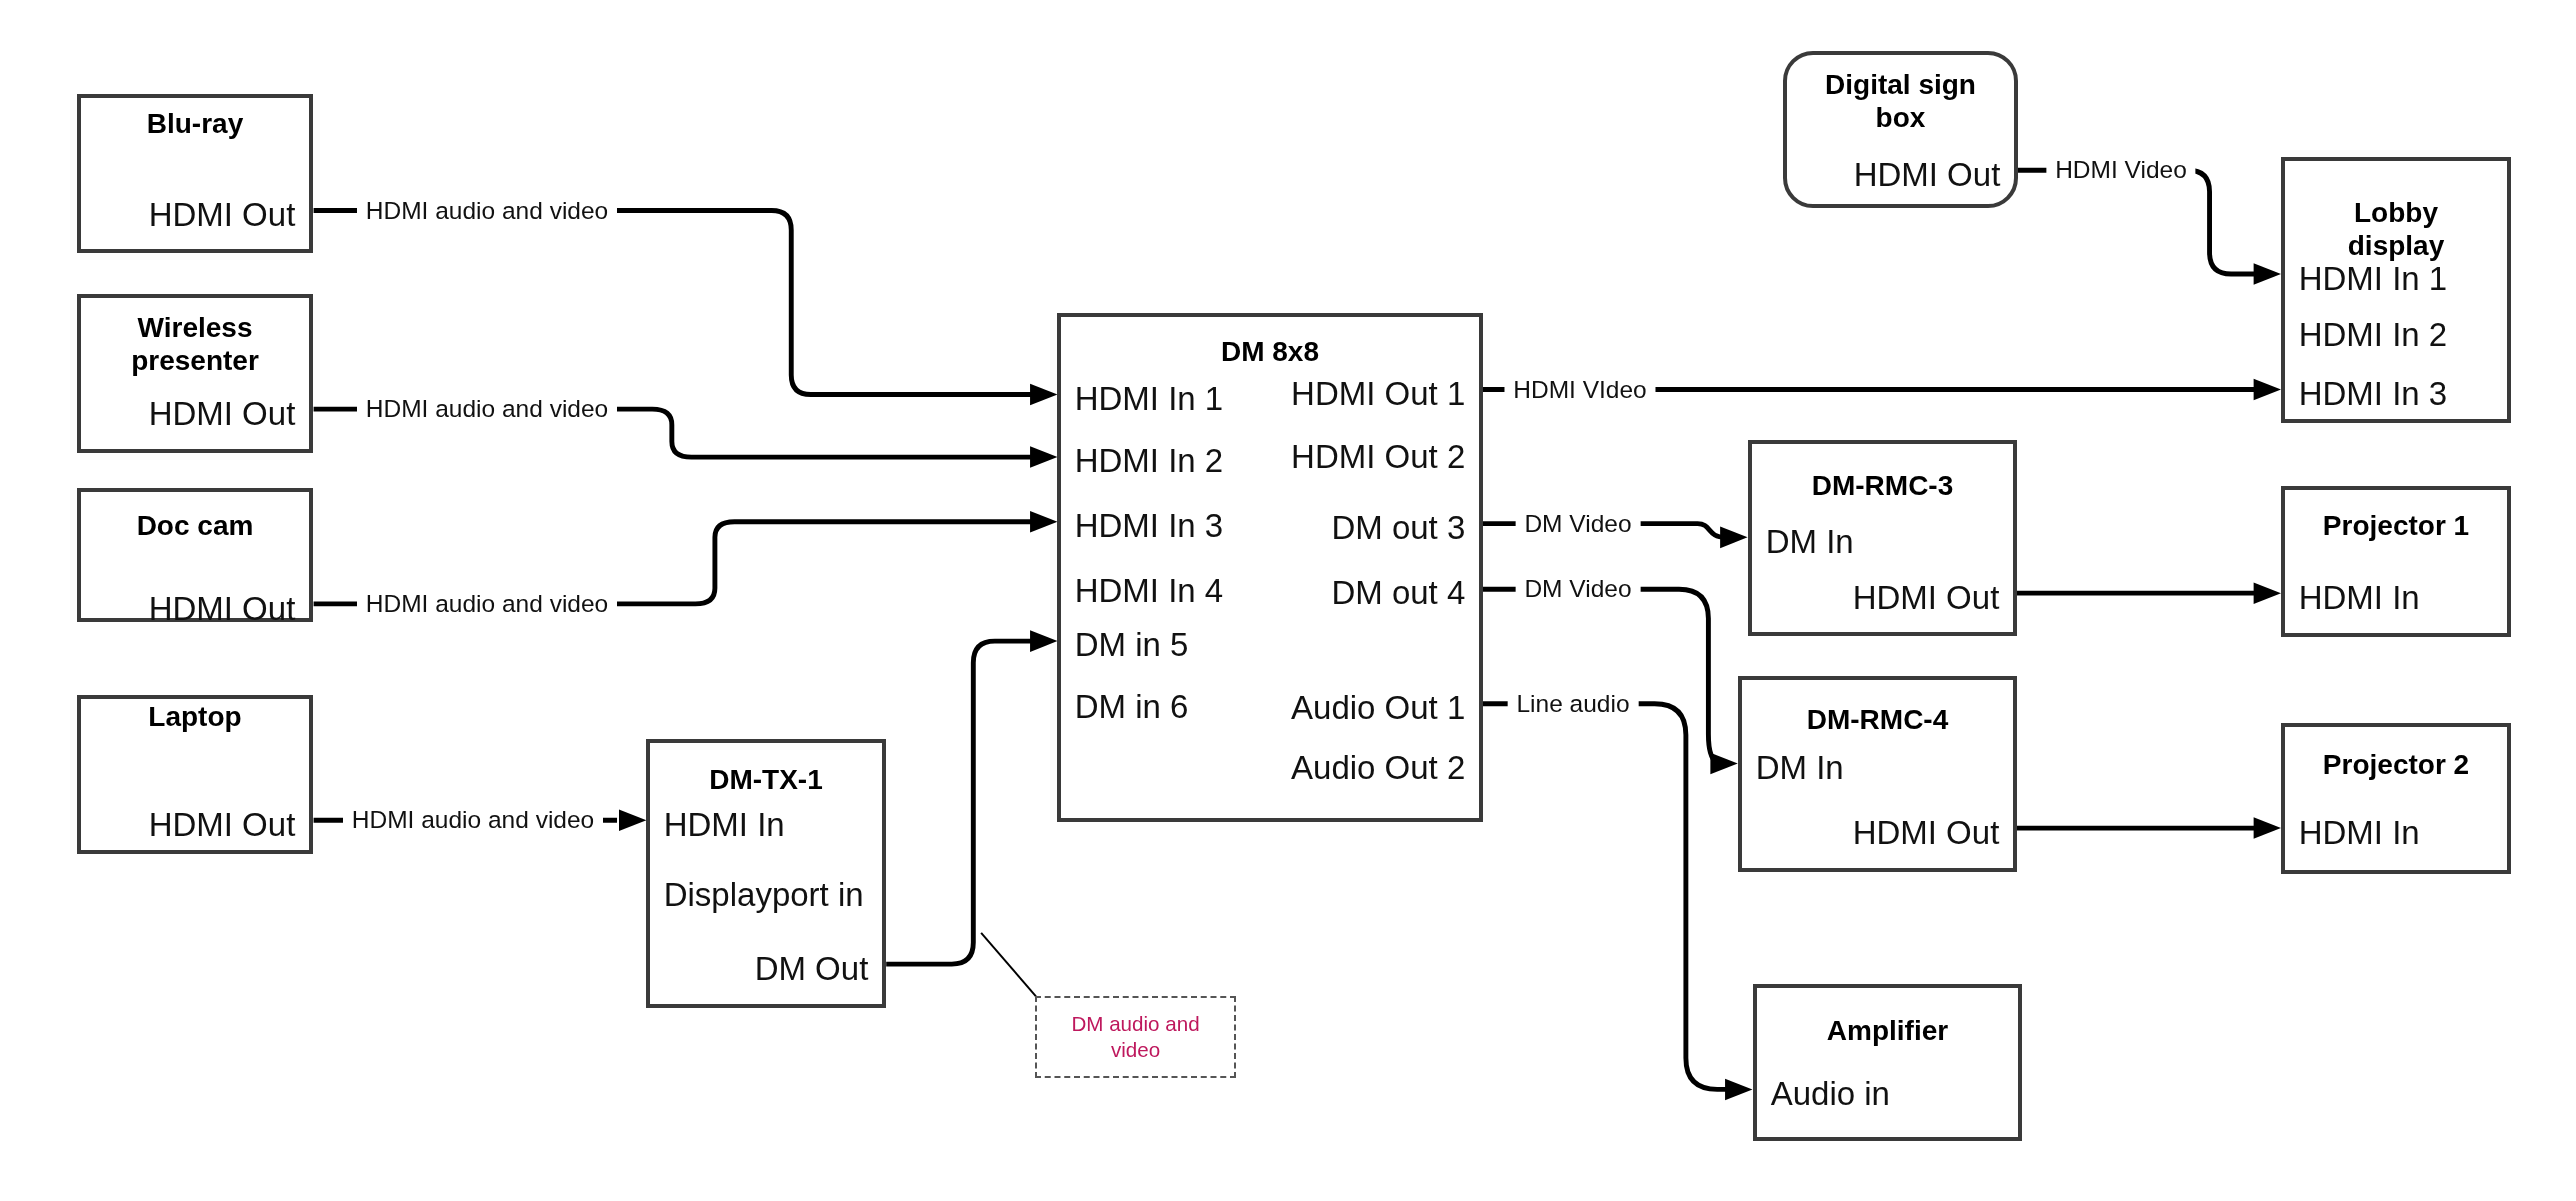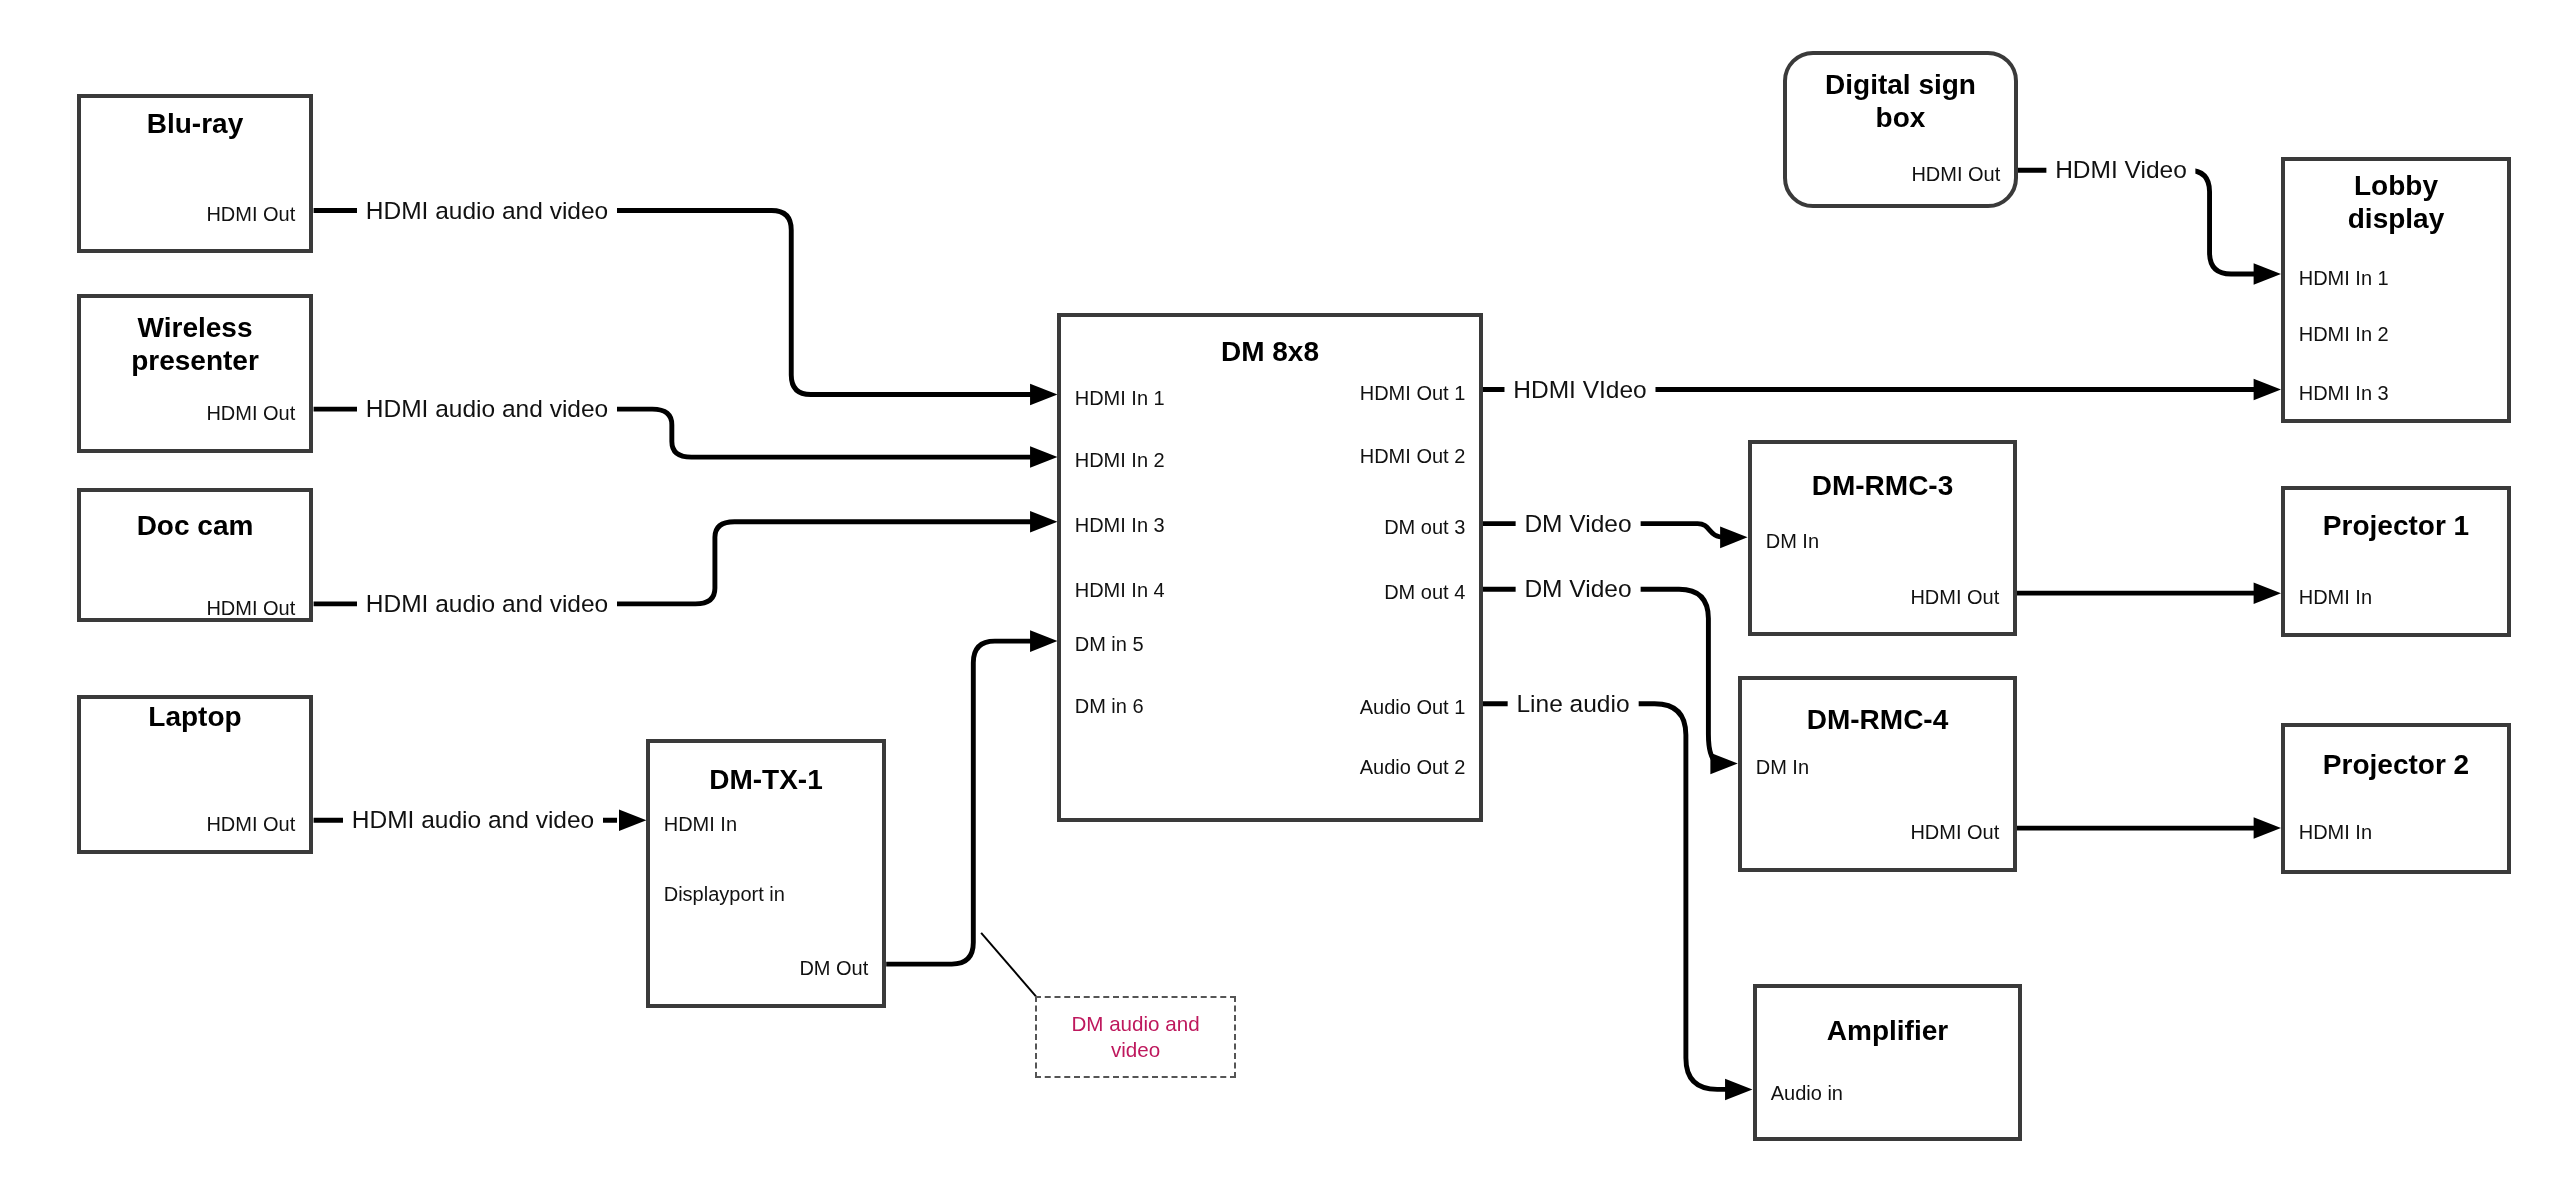--- a/index.html
+++ b/index.html
@@ -4,39 +4,39 @@
 <style>
   html,body{margin:0;padding:0;background:#fff;}
   .canvas{position:relative;width:2576px;height:1201px;background:#ffffff;
           font-family:"Liberation Sans",sans-serif;color:#111;overflow:hidden;}
   svg.wires{position:absolute;left:0;top:0;z-index:1;}
   .node{position:absolute;background:#fff;border:4.9px solid #3a3a3a;box-sizing:border-box;z-index:2;}
   .title{font-size:28px;font-weight:bold;line-height:33px;text-align:center;color:#000;}
   .tw150{max-width:147px;margin:0 auto;}
   .tw180{max-width:176px;margin:0 auto;}
   .tw200{max-width:196px;margin:0 auto;}
-  .port{position:absolute;font-size:20px;line-height:29px;white-space:nowrap;color:#111;}
+  .port{position:absolute;font-size:33px;line-height:29px;white-space:nowrap;color:#111;}
   .port.l{left:13.7px;}
   .port.r{right:13.7px;text-align:right;}
   .edge-label{position:absolute;z-index:3;transform:translate(-50%,-50%);
               background:#fff;padding:0 8.8px;font-size:24.5px;line-height:27.4px;
               white-space:nowrap;color:#111;}
   .note{position:absolute;z-index:3;border:2px dashed #555;background:#fff;
         display:flex;align-items:center;justify-content:center;text-align:center;
         font-size:20.6px;line-height:26.4px;color:#be185d;box-sizing:border-box;}
   .note-text{max-width:162px;}
   
   #n-bluray{left:77px;top:94px;width:236px;height:159px;}      #n-bluray .title{padding-top:8.8px;}
   #n-wireless{left:77px;top:294px;width:236px;height:159px;}   #n-wireless .title{padding-top:12.7px;}
   #n-doccam{left:77px;top:488px;width:236px;height:134px;}     #n-doccam .title{padding-top:16.6px;}
   #n-laptop{left:77px;top:695px;width:236px;height:159px;}     #n-laptop .title{padding-top:1px;}
   #n-dmtx1{left:646px;top:739px;width:240px;height:269px;}     #n-dmtx1 .title{padding-top:19.6px;}
   #n-dm8x8{left:1057px;top:313px;width:426px;height:509px;}    #n-dm8x8 .title{padding-top:17.6px;}
   #n-digitalsign{left:1783px;top:51px;width:235px;height:157px;border-radius:30px;} #n-digitalsign .title{padding-top:12.7px;}
-  #n-lobby{left:2281px;top:157px;width:230px;height:266px;}    #n-lobby .title{padding-top:8px;}
+  #n-lobby{left:2281px;top:157px;width:230px;height:266px;}    #n-lobby .title{padding-top:35px;}
   #n-dmrmc3{left:1748px;top:440px;width:269px;height:196px;}   #n-dmrmc3 .title{padding-top:24.5px;}
   #n-proj1{left:2281px;top:486px;width:230px;height:151px;}    #n-proj1 .title{padding-top:18.6px;}
   #n-dmrmc4{left:1738px;top:676px;width:279px;height:196px;}   #n-dmrmc4 .title{padding-top:22.5px;}
   #n-proj2{left:2281px;top:723px;width:230px;height:151px;}    #n-proj2 .title{padding-top:20.6px;}
   #n-amplifier{left:1753px;top:984px;width:269px;height:157px;} #n-amplifier .title{padding-top:25.5px;}
   #annotation{left:1035px;top:996px;width:201px;height:82px;}
   
   #el-bluray{left:487px;top:211px;}
   #el-wireless{left:487px;top:409px;}
   #el-doccam{left:487px;top:604px;}

